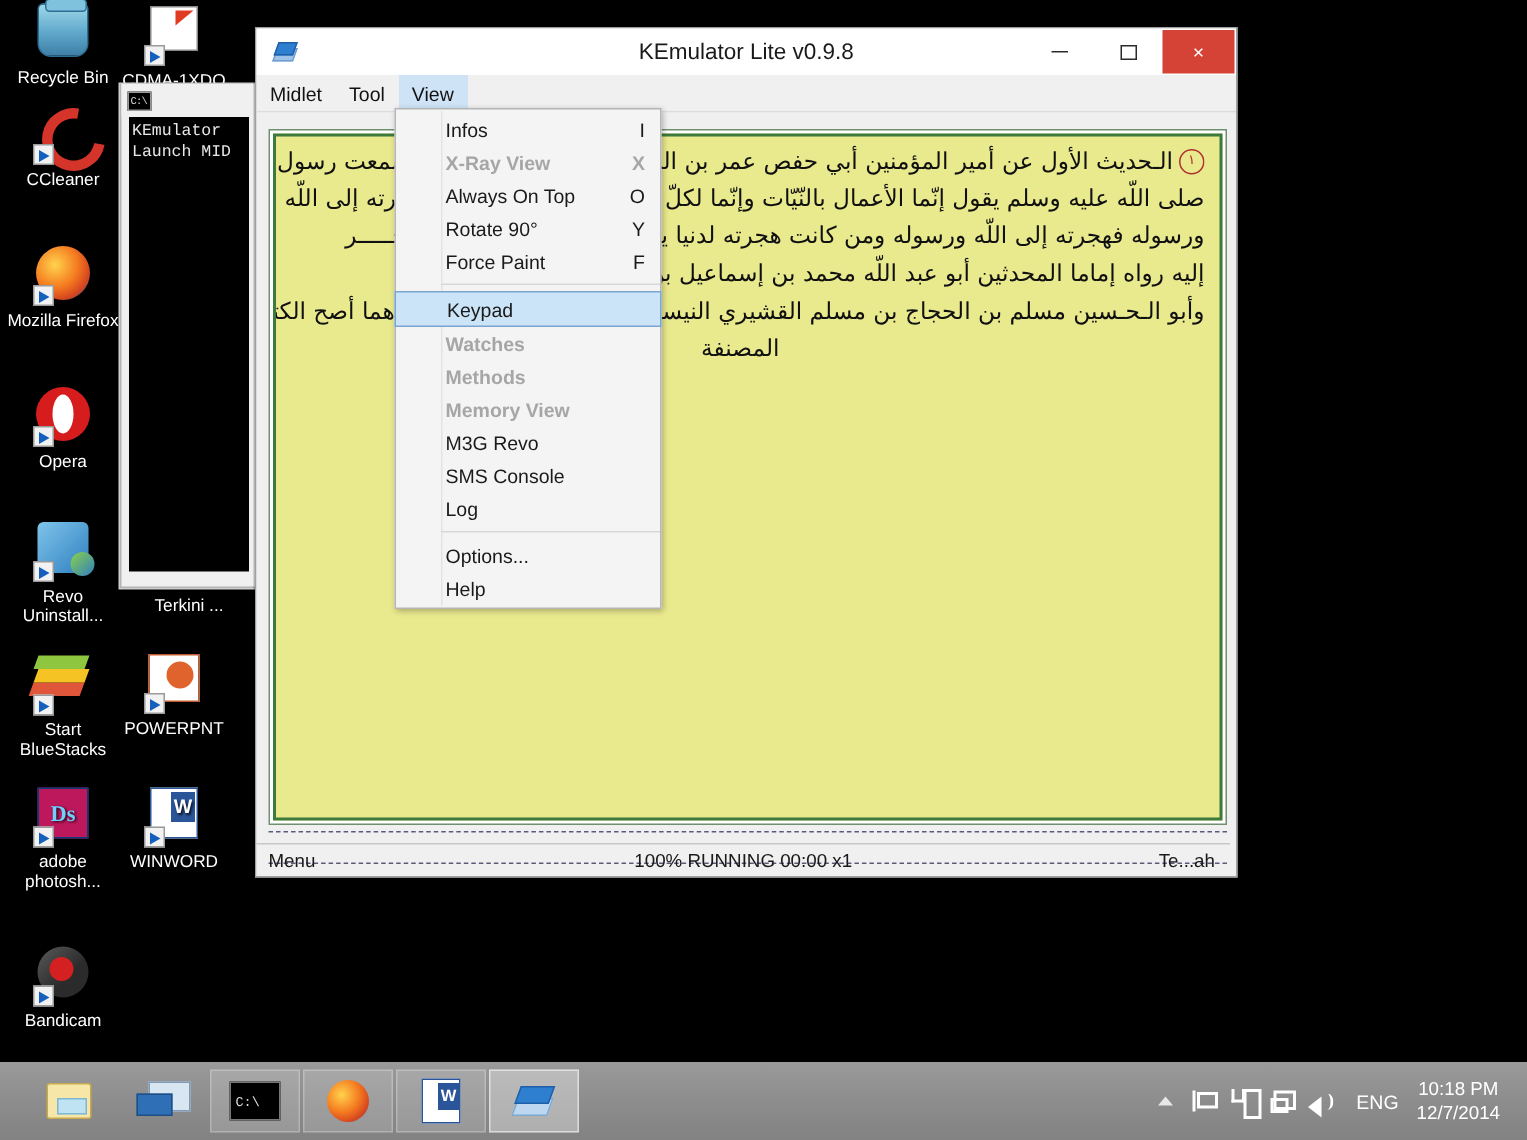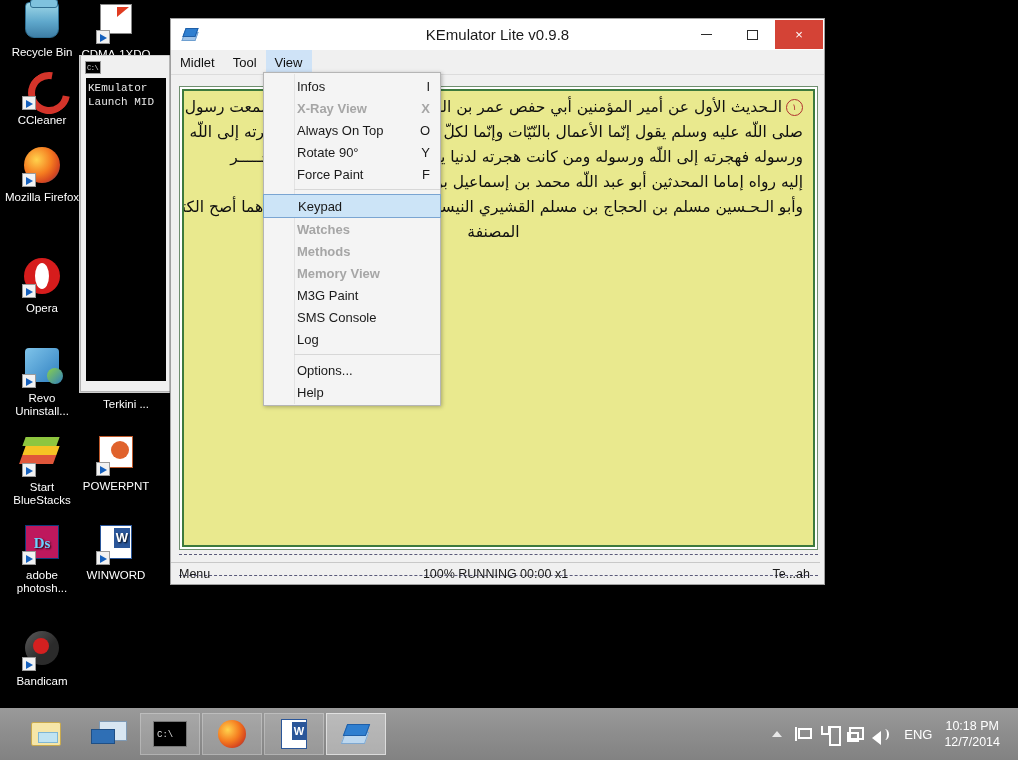--- a/index.html
+++ b/index.html
@@ -341,21 +341,21 @@
         </div>
         <span class="lbl">CDMA-1XDO</span>
       </div>
       <div class="desk-icon" style="left: 4px; top: 68px;">
         <div class="glyph">
           <div class="ic-ccleaner"></div>
           <span class="shortcut-arrow"></span>
         </div>
         <span class="lbl">CCleaner</span>
       </div>
-      <div class="desk-icon" style="left: 4px; top: 145px; text-align: center;">
+      <div class="desk-icon" style="left: 4px; top: 162px; text-align: center;">
         <div class="glyph">
           <div class="ic-firefox"></div>
           <span class="shortcut-arrow"></span>
         </div>
         <span class="lbl">Mozilla Firefox</span>
       </div>
       <div class="desk-icon" style="left: 4px; top: 256px;">
         <div class="glyph">
           <div class="ic-opera"></div>
           <span class="shortcut-arrow"></span>
@@ -494,21 +494,21 @@
         <div class="mi disabled">
           <span>Watches</span>
         </div>
         <div class="mi disabled">
           <span>Methods</span>
         </div>
         <div class="mi disabled">
           <span>Memory View</span>
         </div>
         <div class="mi">
-          <span>M3G Paint</span>
+          <span>M3G Revo</span>
         </div>
         <div class="mi">
           <span>SMS Console</span>
         </div>
         <div class="mi">
           <span>Log</span>
         </div>
         <div class="mi-sep"></div>
         <div class="mi">
           <span>Options...</span>

